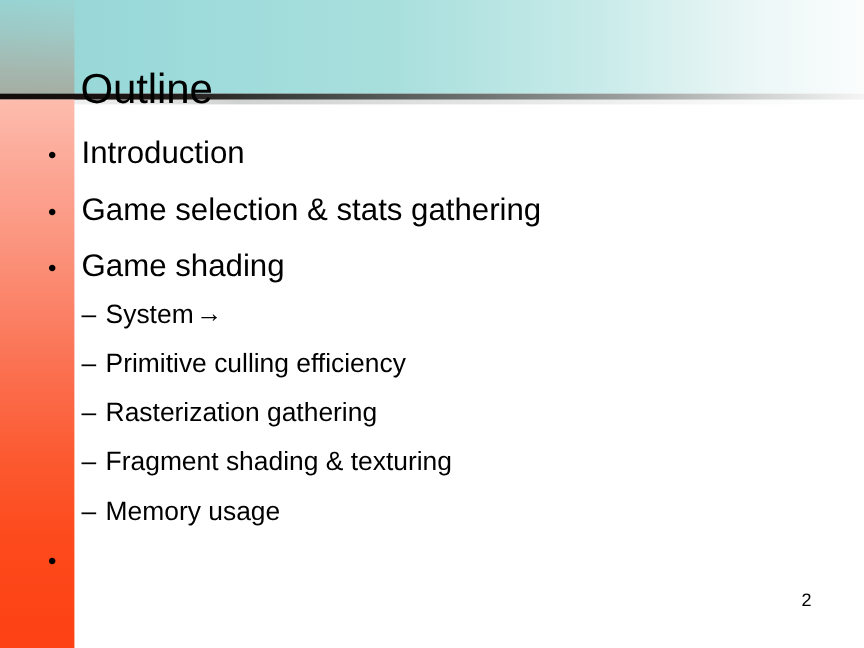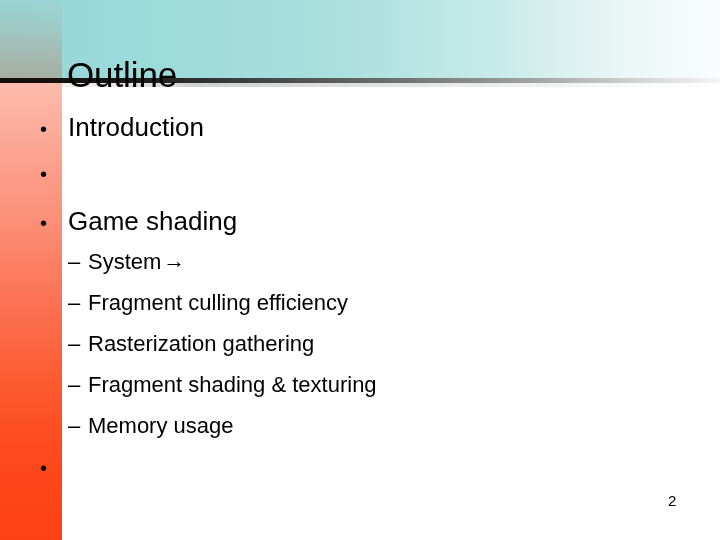--- a/index.html
+++ b/index.html
@@ -188,36 +188,37 @@
 
   <div class="content">
 
     <div class="bullet-row lvl1" style="top:29px;">
       <span class="marker">•</span>
       <span class="label">Introduction</span>
     </div>
 
     <div class="bullet-row lvl1" style="top:76px;">
       <span class="marker">•</span>
+      <span class="label">Game selection &amp; stats gathering</span>
     </div>
 
     <div class="bullet-row lvl1" style="top:123px;">
       <span class="marker">•</span>
       <span class="label">Game shading</span>
     </div>
 
     <div class="bullet-row lvl2" style="top:166px;">
       <span class="marker">–</span>
       <span class="label">System</span>
       <span class="label arrow-small">→</span>
     </div>
 
     <div class="bullet-row lvl2" style="top:207px;">
       <span class="marker">–</span>
-      <span class="label">Fragment culling efficiency</span>
+      <span class="label">Primitive culling efficiency</span>
     </div>
 
     <div class="bullet-row lvl2" style="top:248px;">
       <span class="marker">–</span>
       <span class="label">Rasterization gathering</span>
     </div>
 
     <div class="bullet-row lvl2" style="top:289px;">
       <span class="marker">–</span>
       <span class="label">Fragment shading &amp; texturing</span>

